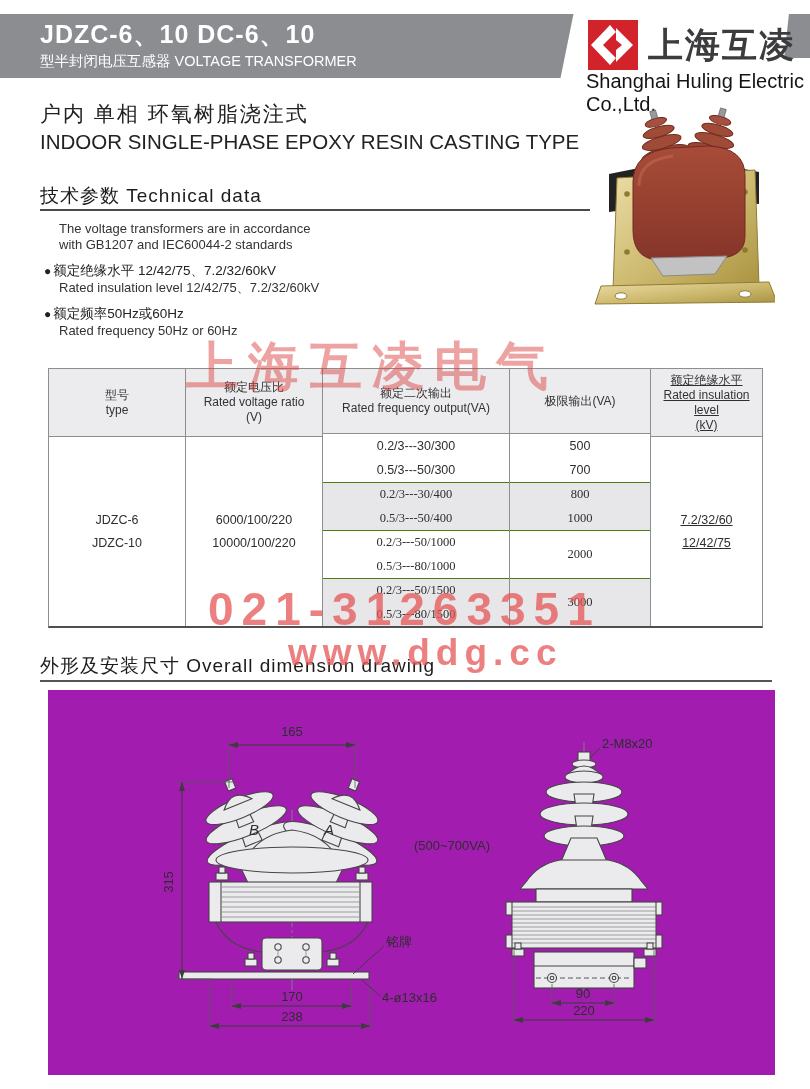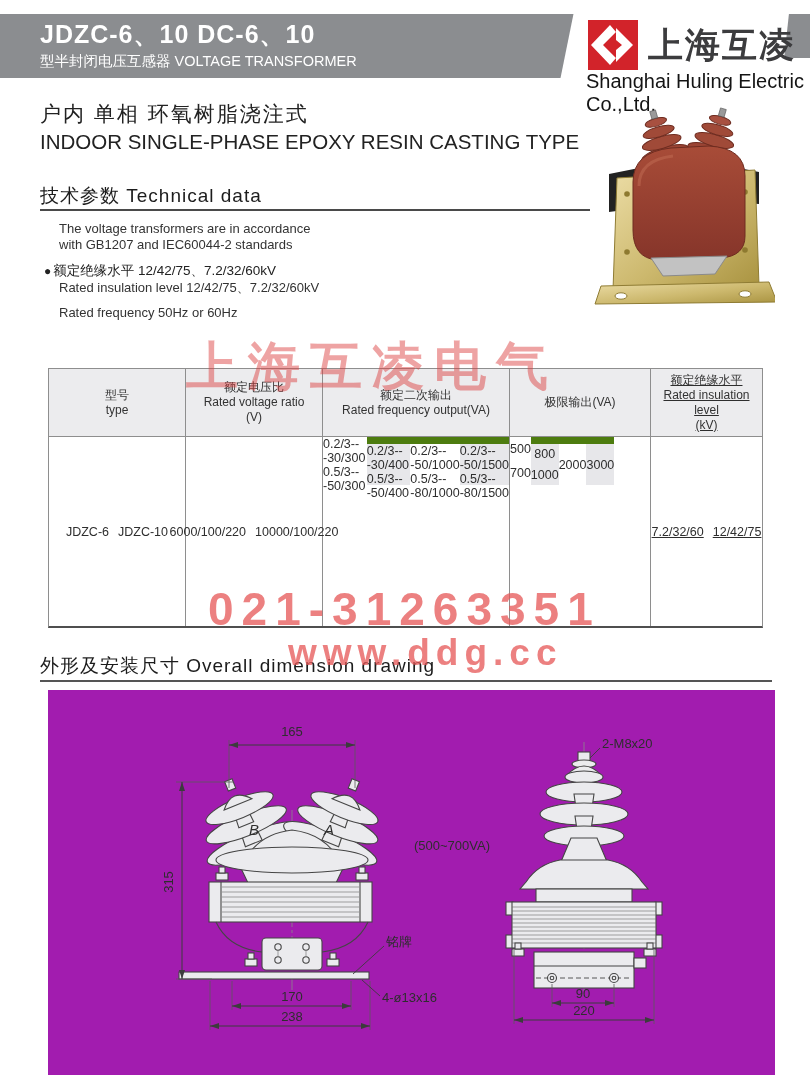--- a/index.html
+++ b/index.html
@@ -38,24 +38,24 @@
   .wm-site{left:288px;top:632px;font-size:37px;letter-spacing:6px;color:rgba(230,85,85,0.75);}
   
   .spec-table{position:absolute;left:48px;top:368px;width:715px;height:260px;display:flex;
               border:1px solid #8e8e8e;border-bottom:2px solid #4f4f4f;box-sizing:border-box;z-index:2;
               font-size:12.5px;color:#2e2e2e;}
   .tcol{border-right:1px solid #8e8e8e;display:flex;flex-direction:column;box-sizing:border-box;}
   .tcol:last-child{border-right:none;}
   .w1{width:137px;} .w2{width:137px;} .w3{width:187px;} .w4{width:141px;} .w5{flex:1;text-decoration:underline;}
   .thead{height:67px;background:#ececee;border-bottom:1px solid #8e8e8e;display:flex;flex-direction:column;
          justify-content:center;align-items:center;text-align:center;font-size:12px;line-height:15px;color:#333;}
-  .tbody{flex:1;display:flex;flex-direction:row;}
+  .tbody{flex:1;display:flex;flex-direction:column;}
   .tbody.merged{justify-content:center;align-items:center;gap:9px;}
   .tgroup{height:48px;display:flex;flex-direction:column;box-sizing:border-box;}
-  .tgroup + .tgroup{border-top:7px solid #4d7c0f;}
+  .tgroup + .tgroup{border-top:1px solid #4d7c0f;font-family:Liberation Serif, serif;}
   .tgroup.shaded{background:#e7e7ea;}
   .trow{flex:1;display:flex;align-items:center;justify-content:center;}
   
   .sec-head.dims{top:653px;}
   .rule.dims{top:680px;width:732px;background:#555;}
   .panel{position:absolute;left:48px;top:690px;width:727px;height:385px;background:#a21caf;}
   
   .sh{fill:#ebebee;stroke:#454545;stroke-width:1.1;}
   .ln{fill:none;stroke:#454545;stroke-width:1.1;}
   .hz{stroke:#6a6a6a;stroke-width:0.6;}
@@ -96,20 +96,21 @@
   <div class="bullets">
     <div class="bullet">
       <div class="b-en">The voltage transformers are in accordance</div>
       <div class="b-en">with GB1207 and IEC60044-2 standards</div>
     </div>
     <div class="bullet">
       <div class="b-cn"><span class="b-dot">●</span><span>额定绝缘水平 12/42/75、7.2/32/60kV</span></div>
       <div class="b-en">Rated insulation level 12/42/75、7.2/32/60kV</div>
     </div>
     <div class="bullet">
+      <div class="b-cn"><span class="b-dot">●</span><span>额定频率50Hz或60Hz</span></div>
       <div class="b-en">Rated frequency 50Hz or 60Hz</div>
     </div>
   </div>
 
   <div class="photo">
     <svg width="182" height="222" viewBox="0 0 182 222">
       <defs>
         <linearGradient id="gold" x1="0" y1="0" x2="1" y2="1">
           <stop offset="0" stop-color="#ecdda6"></stop>
             <stop offset="0.55" stop-color="#ccb86d"></stop>

